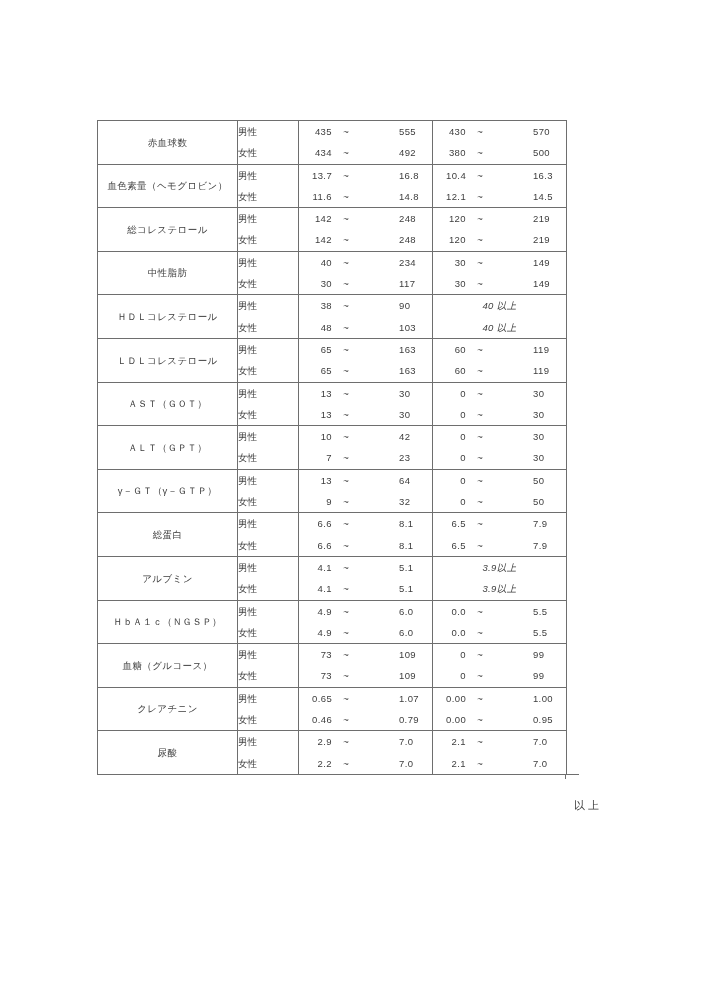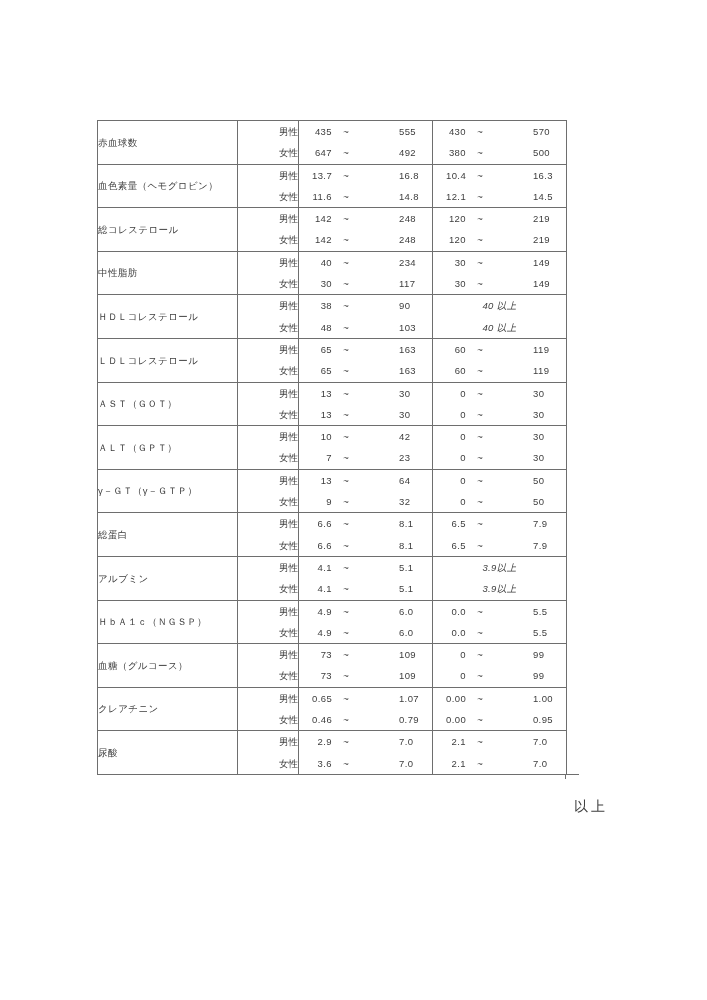--- a/index.html
+++ b/index.html
@@ -36,43 +36,44 @@
     border-left:1px solid var(--border-color);
     border-right:1px solid var(--border-color);
     white-space:nowrap;
     overflow:hidden;
   }
   tr.group-first td{border-top:1px solid var(--border-color);}
   td.col-name{
     padding-left:12px;
     line-height:normal;
     letter-spacing:0.4px;
-  }
-  td.col-sex{text-align:right;}
+    text-align:center;
+  }
+  td.col-sex{text-align:left;}
   .range{
     display:flex;
     align-items:flex-start;
     padding:0 13px;
   }
   .range .low{flex:1;text-align:right;letter-spacing:0.4px;}
   .range .sep{width:28px;text-align:center;}
   .range .high{flex:1;text-align:left;letter-spacing:0.4px;margin-left:39px;}
   .range-single{text-align:center;letter-spacing:0.4px;font-style:italic;}
   .overhang-h{
     position:absolute;right:-13px;bottom:0;
     width:13px;height:1px;background:var(--border-color);
   }
   .overhang-v{
     position:absolute;right:0;bottom:-4px;
     width:1px;height:5px;background:var(--border-color);
   }
   .closing{
     position:absolute;
     left:574px;top:798px;
-    font-size:14px;
+    font-size:11px;
     letter-spacing:3px;
   }
 </style>
 </head>
 <body>
 
 <div class="page">
 
   <div class="table-wrap">
     <table class="ref">
@@ -98,21 +99,21 @@
                 <span class="low">430</span>
                 <span class="sep">~</span>
                 <span class="high">570</span>
               </div>
             </td>
           </tr>
           <tr>
             <td class="col-sex"><span>女性</span></td>
             <td class="col-range">
               <div class="range">
-                <span class="low">647</span>
+                <span class="low">434</span>
                 <span class="sep">~</span>
                 <span class="high">492</span>
               </div>
             </td>
             <td class="col-range">
               <div class="range">
                 <span class="low">380</span>
                 <span class="sep">~</span>
                 <span class="high">500</span>
               </div>
@@ -572,21 +573,21 @@
                 <span class="low">2.1</span>
                 <span class="sep">~</span>
                 <span class="high">7.0</span>
               </div>
             </td>
           </tr>
           <tr>
             <td class="col-sex"><span>女性</span></td>
             <td class="col-range">
               <div class="range">
-                <span class="low">3.6</span>
+                <span class="low">2.2</span>
                 <span class="sep">~</span>
                 <span class="high">7.0</span>
               </div>
             </td>
             <td class="col-range">
               <div class="range">
                 <span class="low">2.1</span>
                 <span class="sep">~</span>
                 <span class="high">7.0</span>
               </div>

